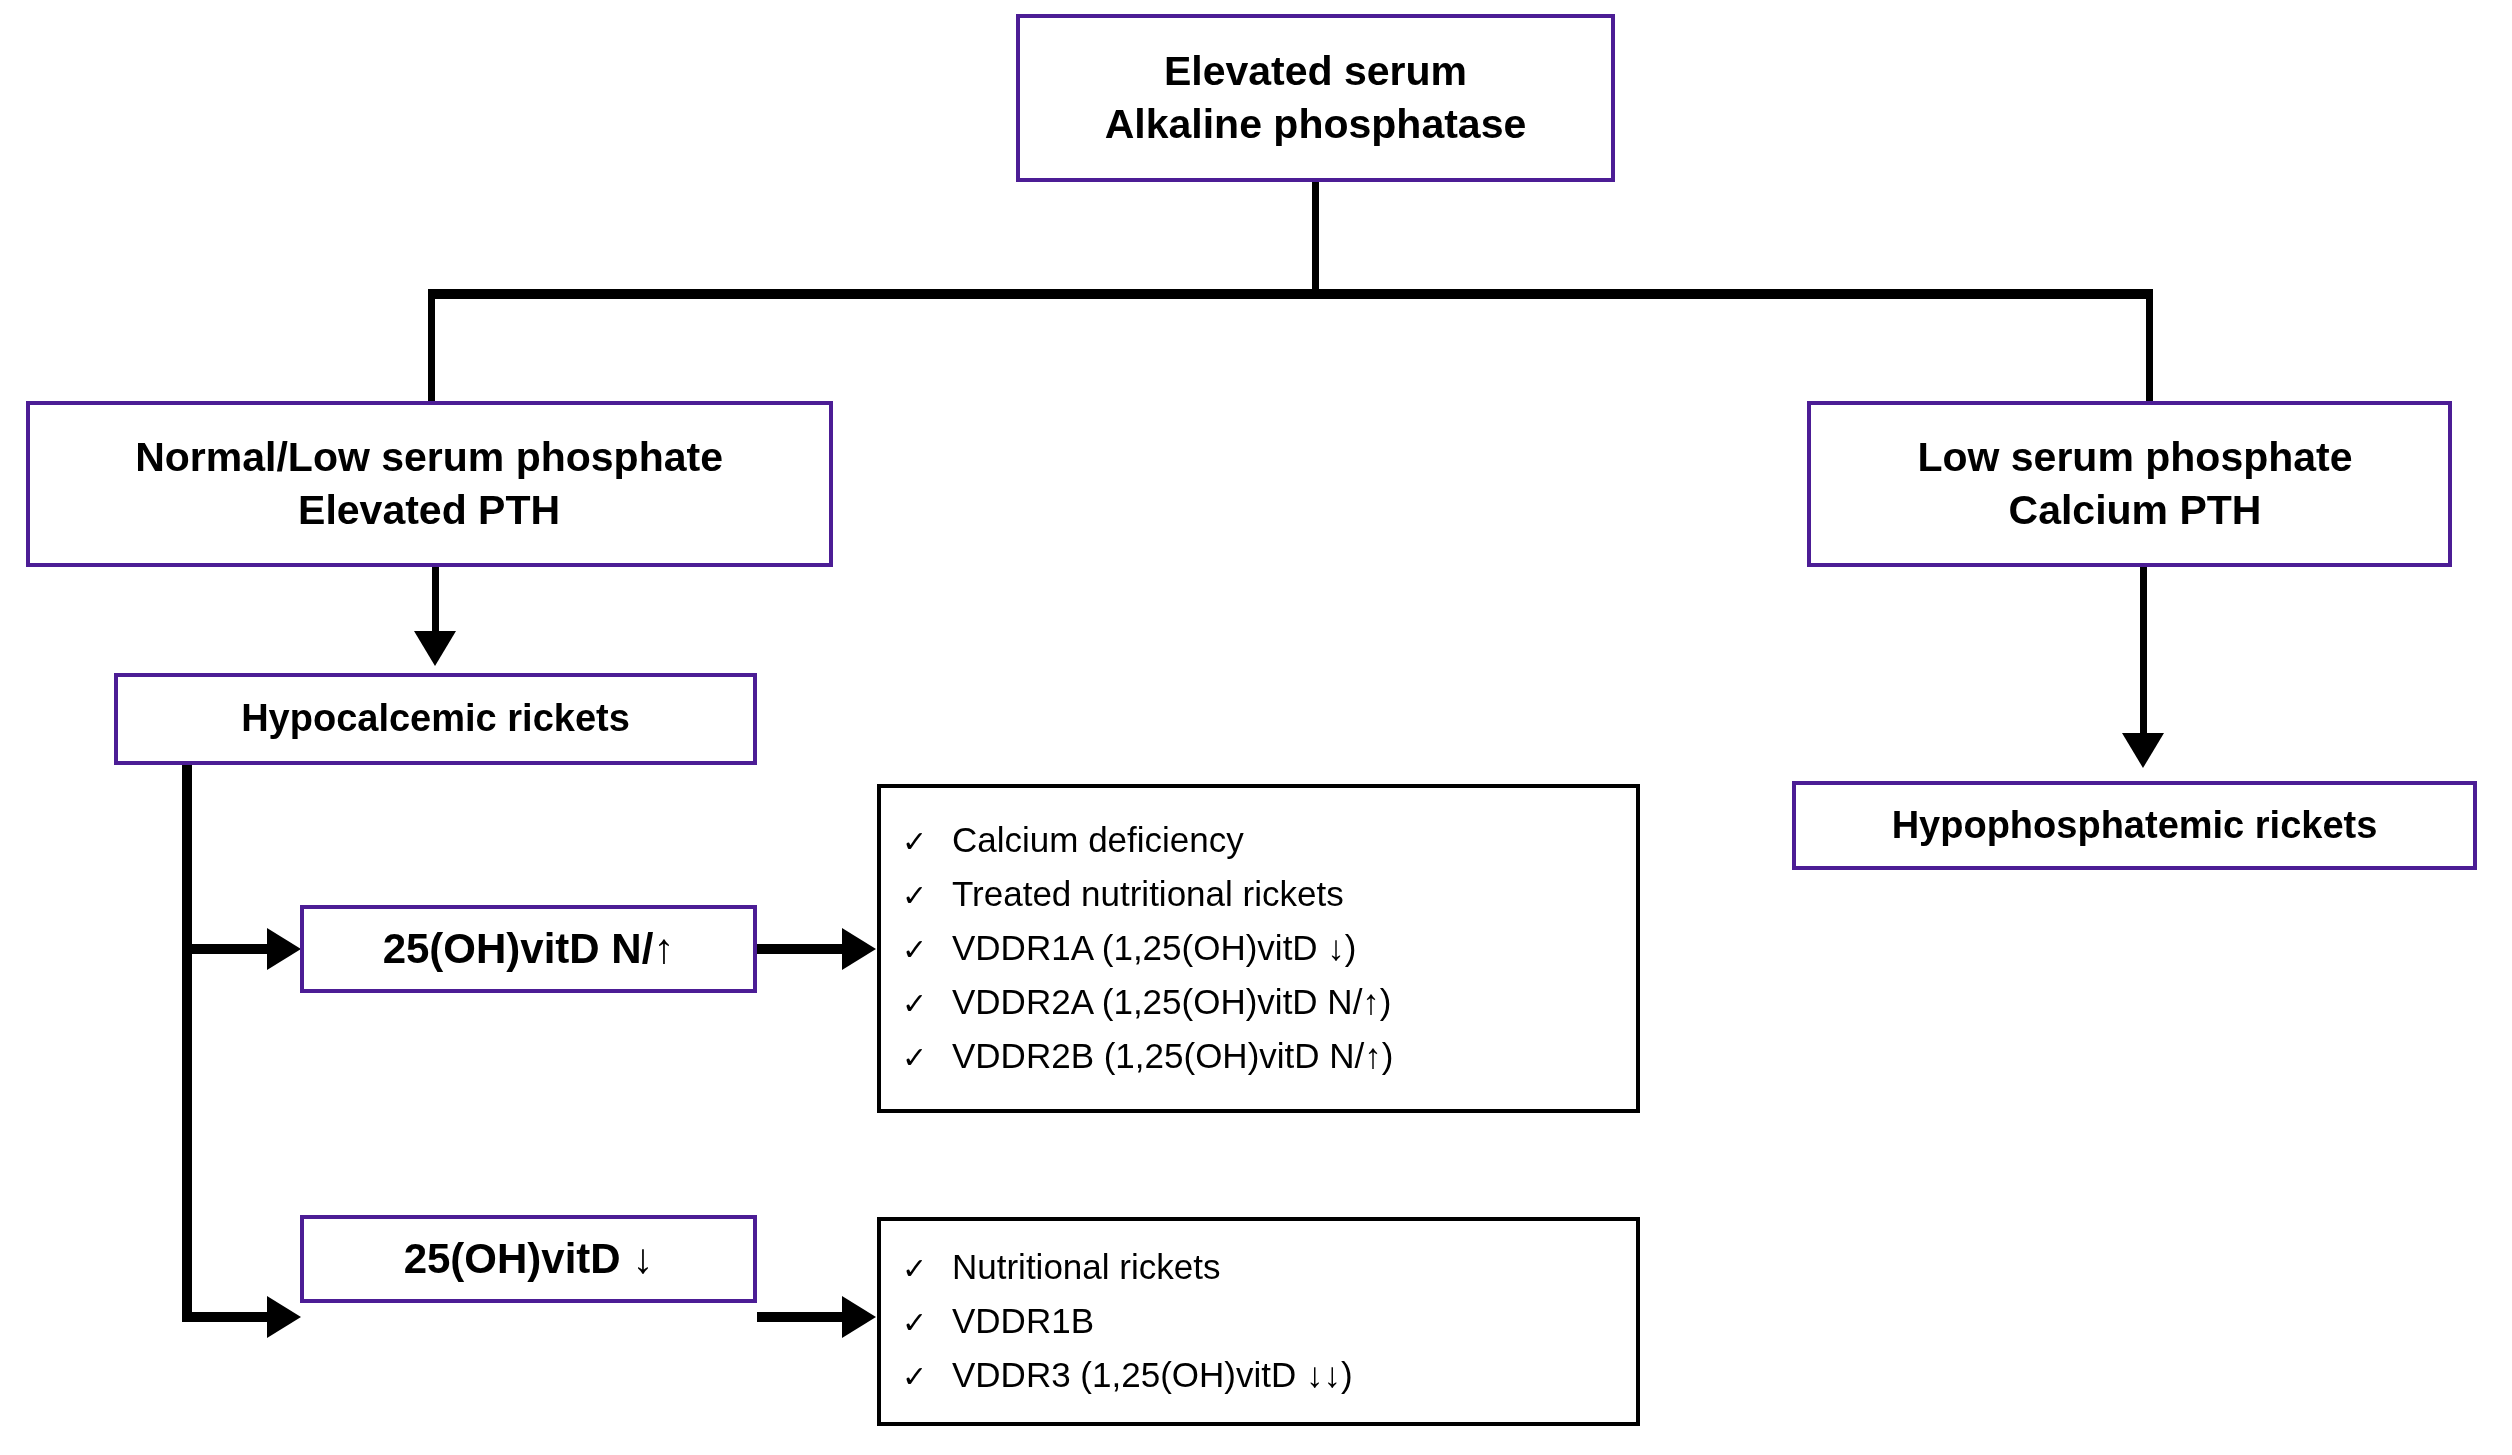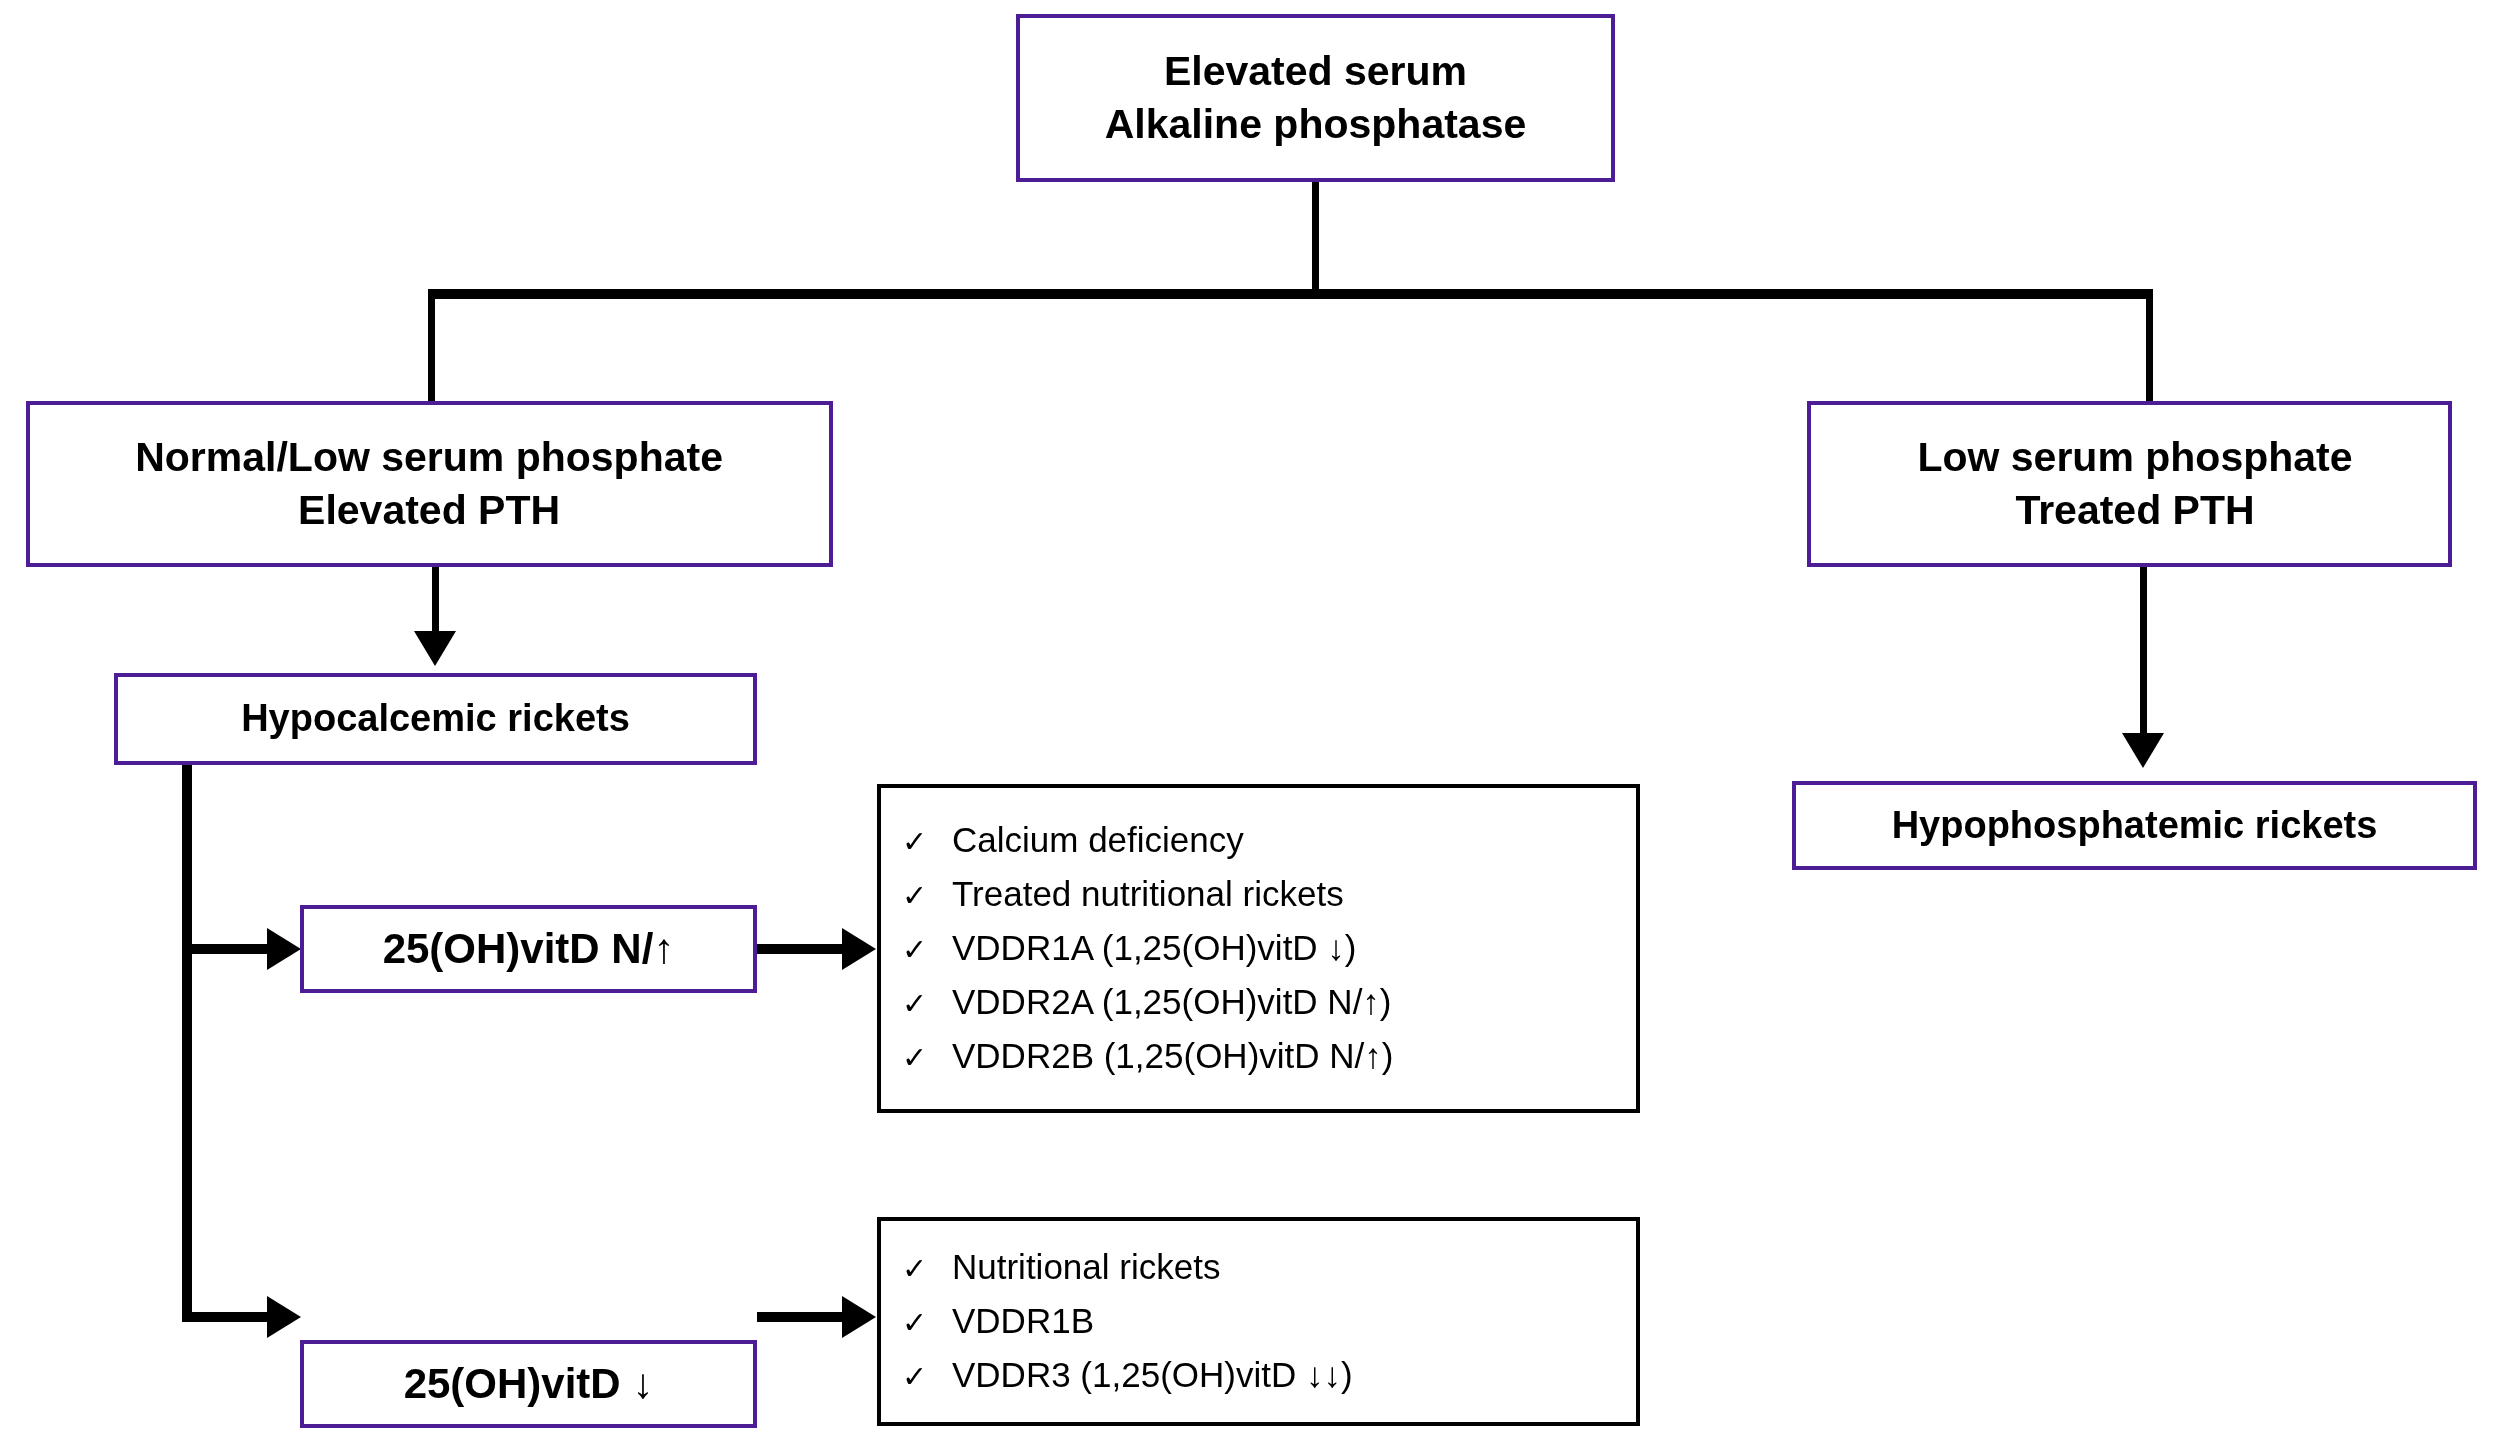--- a/index.html
+++ b/index.html
@@ -39,21 +39,21 @@
     display: block;
   }
 
   
   #node-top          { left: 1016px; top: 14.4px;   width: 599px;  height: 168px; font-size: 41px; }
   #node-left-branch  { left: 25.6px;   top: 401px;  width: 807px; height: 166px; font-size: 41px; }
   #node-right-branch { left: 1807px; top: 401px;  width: 645px;  height: 166px; font-size: 41px; padding-left: 11px; }
   #node-hypocalcemic { left: 114px;  top: 673px;  width: 643px;  height: 92px; font-size: 38px; }
   #node-hypophos     { left: 1792px; top: 781px;  width: 685px;  height: 89px; font-size: 38px; }
   #node-vitd-high    { left: 300px;  top: 905px; width: 457px;  height: 88px; font-size: 42px; }
-  #node-vitd-low     { left: 300px;  top: 1340px; width: 457px;  height: 88px; font-size: 42px; }
+  #node-vitd-low     { left: 300px;  top: 1215px; width: 457px;  height: 88px; font-size: 42px; }
 
   
   .listbox {
     position: absolute;
     box-sizing: border-box;
     background: #ffffff;
     border: 4px solid #000000;
     padding: 21px 16px 21px 21px;
     display: flex;
     flex-direction: column;
@@ -149,21 +149,21 @@
   <div class="node" id="node-left-branch">
     <span class="lines">
       <span class="line">Normal/Low serum phosphate</span>
       <span class="line">Elevated PTH</span>
     </span>
   </div>
 
   <div class="node" id="node-right-branch">
     <span class="lines">
       <span class="line">Low serum phosphate</span>
-      <span class="line">Treated PTH</span>
+      <span class="line">Calcium PTH</span>
     </span>
   </div>
 
   <div class="node" id="node-hypocalcemic">
     <span class="lines">
       <span class="line">Hypocalcemic rickets</span>
     </span>
   </div>
 
   <div class="node" id="node-hypophos">

